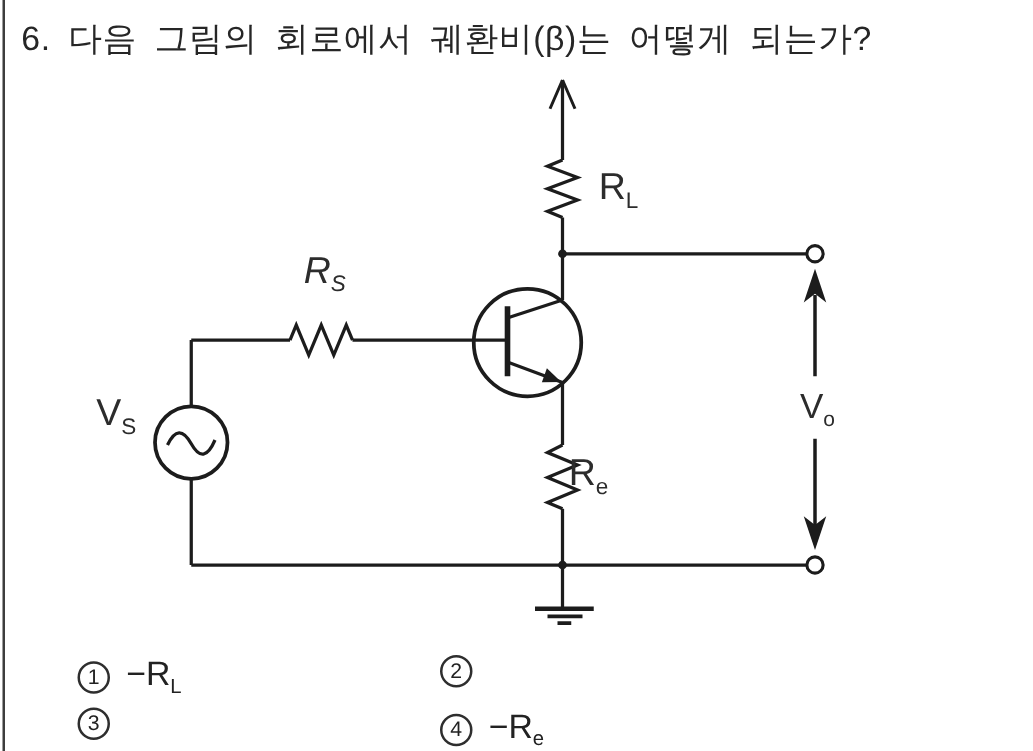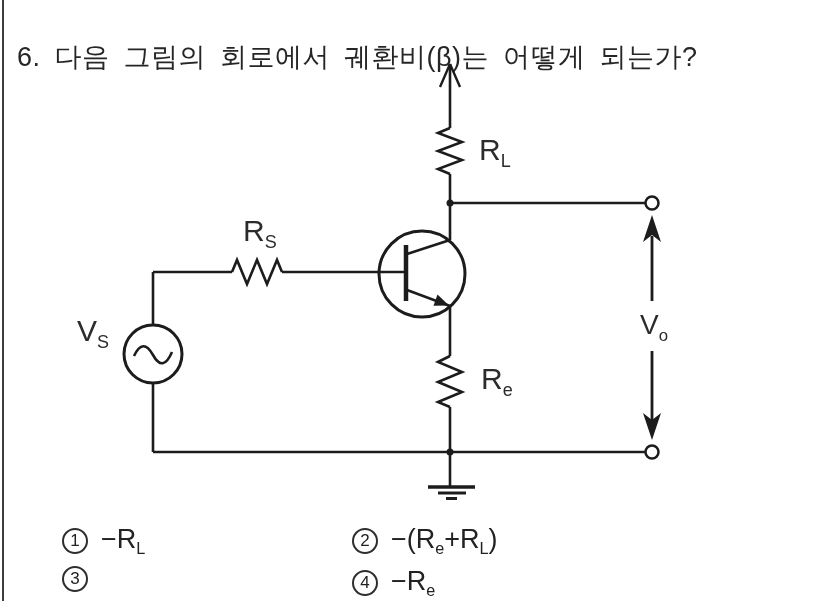--- a/index.html
+++ b/index.html
@@ -12,33 +12,33 @@
     font-family:"Liberation Sans","DejaVu Sans",sans-serif;
     overflow:hidden;
   }
   .page-edge {
     position:absolute; left:2px; top:0; width:2px; height:601px;
     background:#3d3d3d;
   }
   .question-title {
     position:absolute; left:17px; top:13px;
     font-size:27px; color:#262626; white-space:nowrap;
-    word-spacing:6px; letter-spacing:0.5px;margin-top:26px;
+    word-spacing:6px; letter-spacing:0.5px;
   }
   .circuit-svg {
     position:absolute; left:0; top:0; width:826px; height:601px;
     color:var(--ink);
   }
   .clabel {
     position:absolute; font-size:30px; color:#2c2c2c; white-space:nowrap;
   }
   .clabel sub, .opt-label sub { font-size:0.6em; }
-  .clabel-rs { left:243px; top:214px; }
+  .clabel-rs { left:243px; top:200px;font-style:italic; }
   .clabel-rl { left:479px; top:133px;text-align:right; }
-  .clabel-re { left:481px; top:362px; }
+  .clabel-re { left:455px; top:362px; }
   .clabel-vs { left:77px;  top:314px; }
   .clabel-vo { left:640px; top:309px; font-size:28px;text-align:center; }
   .opt {
     position:absolute; display:flex; align-items:center; gap:13px;
     font-size:27px; color:#222222; white-space:nowrap;
   }
   .opt-num {
     width:26px; height:26px; border:2px solid #2e2e2e; border-radius:50%;
     display:flex; align-items:center; justify-content:center;
     font-size:17px; color:#222222; flex:0 0 auto;
@@ -129,21 +129,20 @@
 <div class="clabel clabel-re">R<sub>e</sub></div>
 <div class="clabel clabel-vs">V<sub>S</sub></div>
 <div class="clabel clabel-vo">V<sub>o</sub></div>
 
 <div class="opt opt-1">
   <span class="opt-num">1</span>
   <span class="opt-label">−R<sub>L</sub></span>
 </div>
 <div class="opt opt-2">
   <span class="opt-num">2</span>
-  <span class="opt-label">−(R<sub>e</sub>+R<sub>L</sub>)</span>
 </div>
 <div class="opt opt-3">
   <span class="opt-num">3</span>
 </div>
 <div class="opt opt-4">
   <span class="opt-num">4</span>
   <span class="opt-label">−R<sub>e</sub></span>
 </div>
 
 </body></html>

